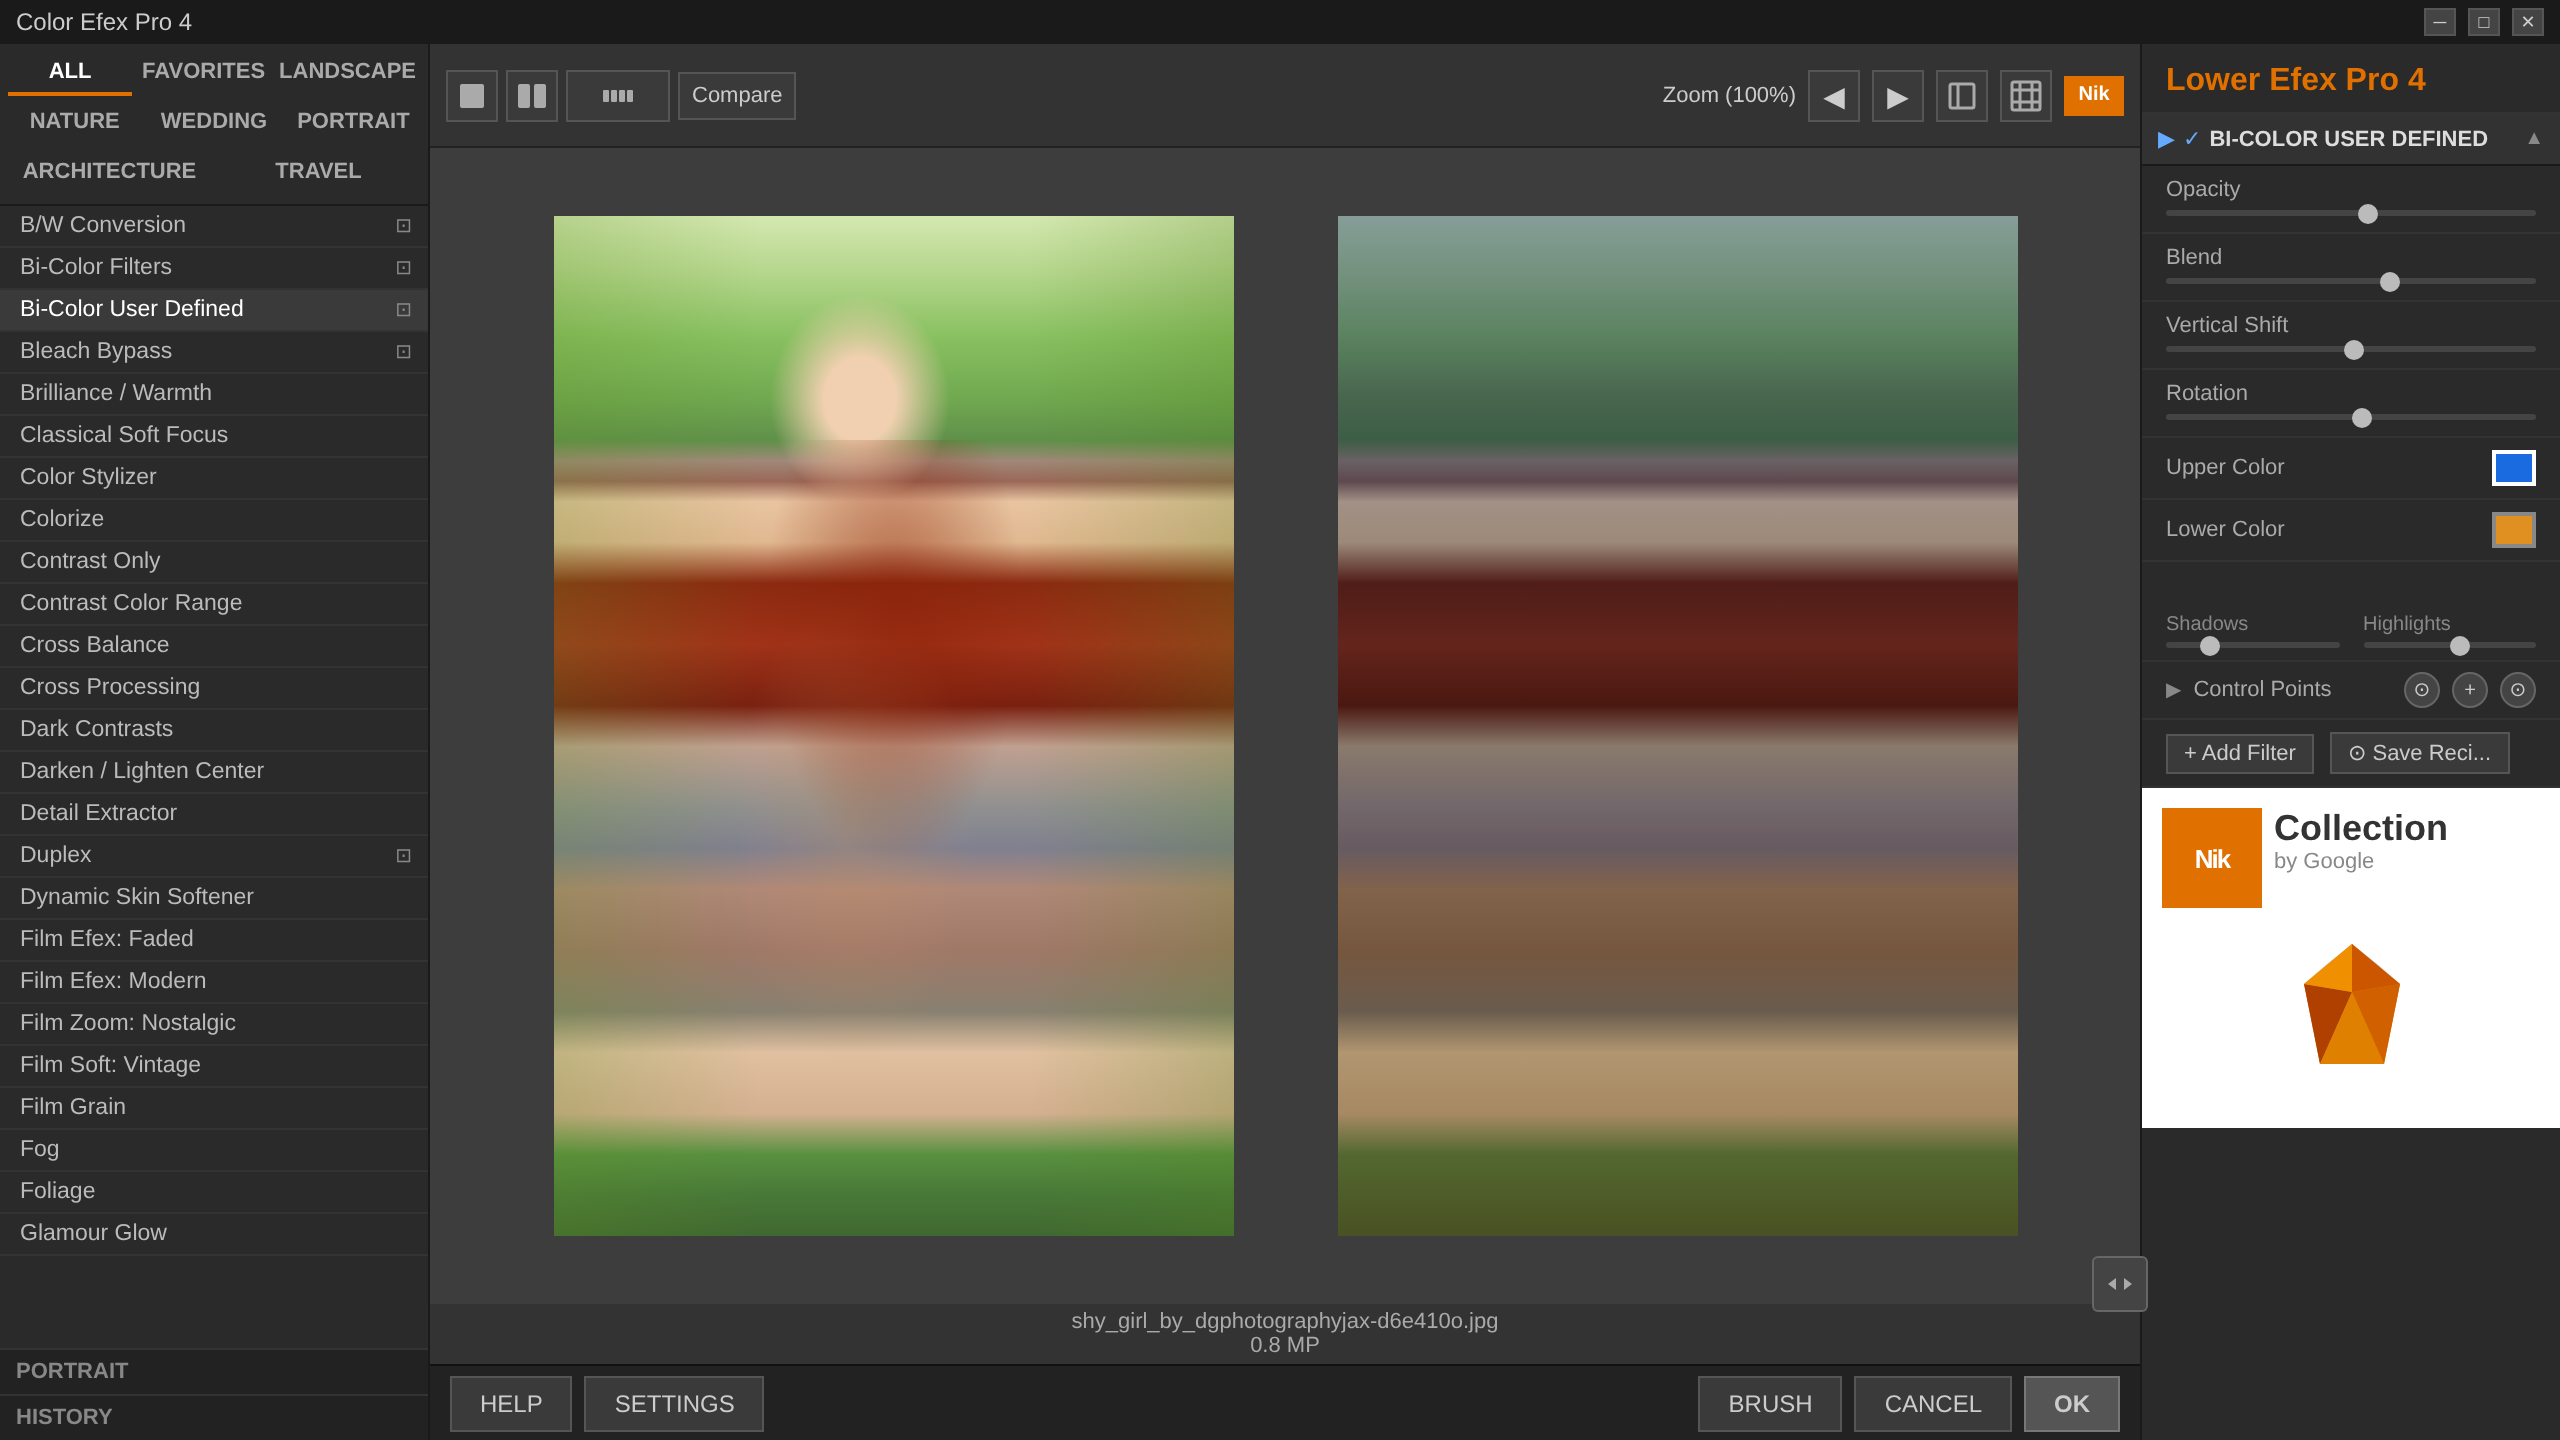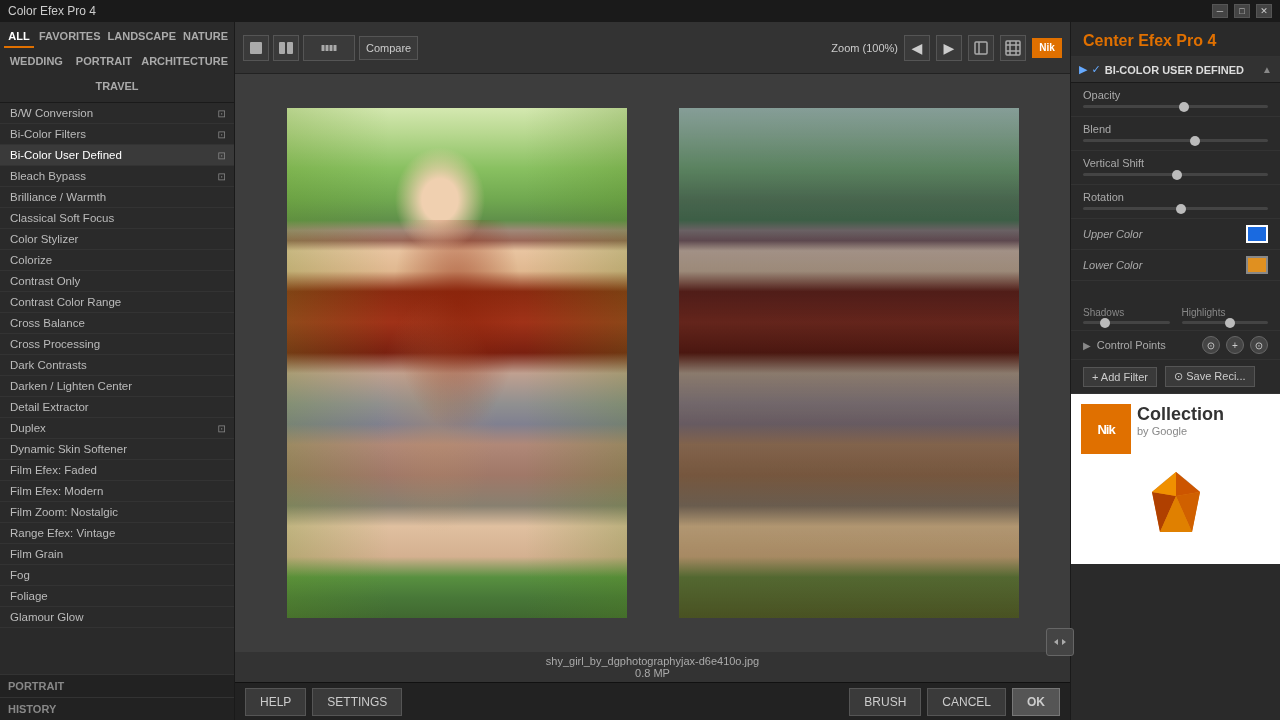--- a/index.html
+++ b/index.html
@@ -35,21 +35,21 @@
     }
 
     
     #app {
       display: flex;
       height: calc(720px - 22px);
     }
 
     
     #sidebar {
-      width: 235px;
+      width: 215px;
       background: #404040;
       display: flex;
       flex-direction: column;
       border-right: 1px solid #1a1a1a;
     }
     .tool-btn {
       background: #3a3a3a;
       border: 1px solid #555;
       color: #ccc;
       padding: 3px 6px;
@@ -233,21 +233,21 @@
       border: 1px solid #666;
       cursor: pointer;
     }
 
     .rp-row {
       display: flex;
       align-items: center;
       padding: 6px 12px;
       border-bottom: 1px solid #333;
     }
-    .rp-row-label { font-size: 11px; color: #aaa; flex: 1; font-style: italic; }
+    .rp-row-label { font-size: 11px; color: #aaa; flex: 1; }
     .rp-row-value { display: flex; align-items: center; gap: 4px; }
 
     .shadows-highlights {
       display: flex;
       padding: 6px 12px;
       border-bottom: 1px solid #333;
     }
     .sh-group { flex: 1; margin-top: 20px; }
     .sh-label { font-size: 10px; color: #888; margin-bottom: 3px; }
     .sh-slider {
@@ -551,21 +551,21 @@
       <div class="filter-item">
         <span>Film Efex: Faded</span>
       </div>
       <div class="filter-item">
         <span>Film Efex: Modern</span>
       </div>
       <div class="filter-item">
         <span>Film Zoom: Nostalgic</span>
       </div>
       <div class="filter-item">
-        <span>Range Efex: Vintage</span>
+        <span>Film Soft: Vintage</span>
       </div>
       <div class="filter-item">
         <span>Film Grain</span>
       </div>
       <div class="filter-item">
         <span>Fog</span>
       </div>
       <div class="filter-item">
         <span>Foliage</span>
       </div>
@@ -682,21 +682,21 @@
         <button class="bottom-btn">CANCEL</button>
         <button class="bottom-btn ok-btn">OK</button>
       </div>
     </div>
   </div>
 
   <div id="right-panel">
 
     <div id="rp-header">
       <div id="rp-title">
-        <span>Center Efex Pro</span> <span style="color:#e07000;font-weight:bold;">4</span>
+        <span>Lower Efex Pro</span> <span style="color:#e07000;font-weight:bold;">4</span>
       </div>
     </div>
 
     <div id="active-filter-bar">
       <span class="af-toggle">▶</span>
       <span class="af-toggle" style="color:#6af;">✓</span>
       <span class="af-name">BI-COLOR USER DEFINED</span>
       <span class="af-arrow">▲</span>
     </div>
 

